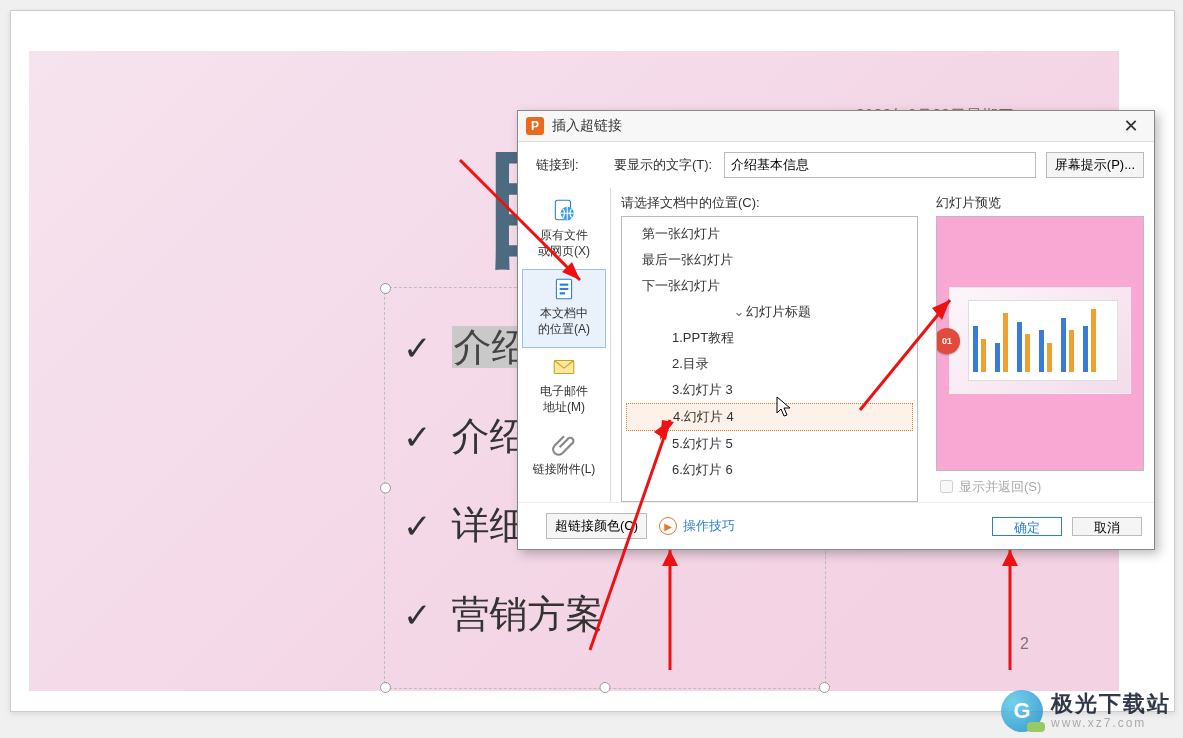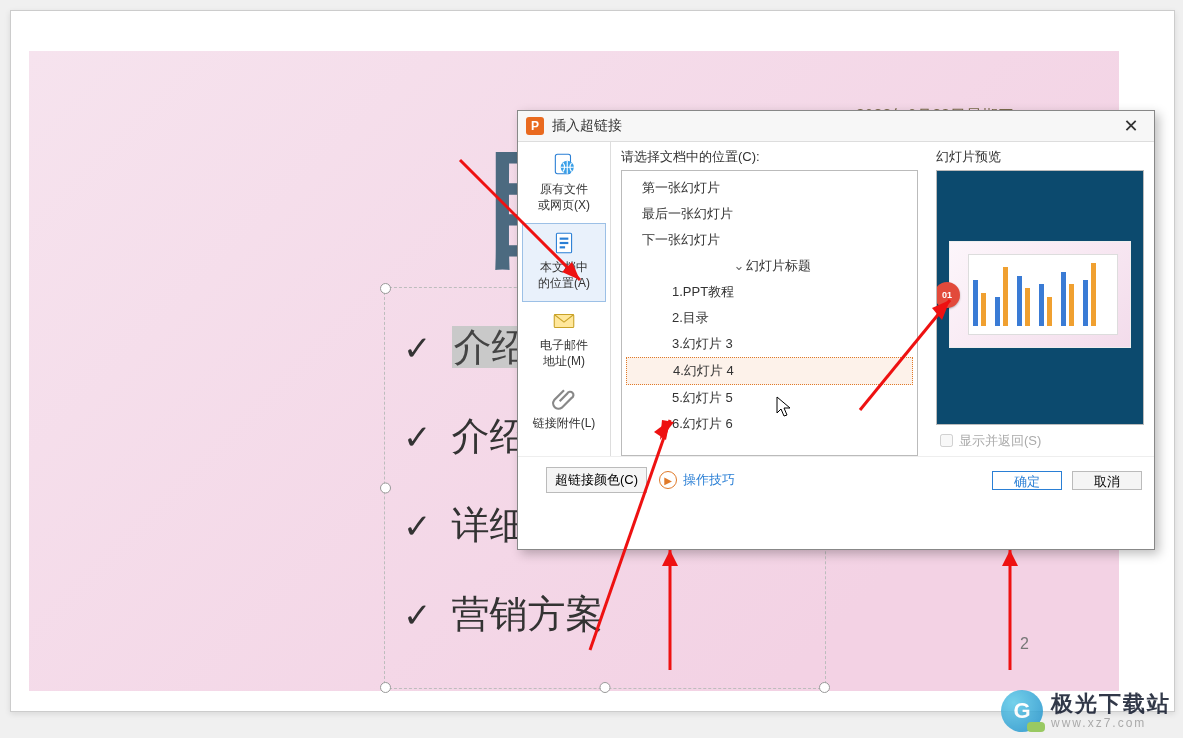--- a/index.html
+++ b/index.html
@@ -220,21 +220,21 @@
 
   .right {
     width: 208px;
     padding: 0 10px;
     display: flex; flex-direction: column;
   }
   .right-label { padding: 6px 0 4px; }
   .preview {
     flex: 1;
     border: 1px solid #bbb;
-    background: #0c4a6e;
+    background: #f9a8d4;
     position: relative;
     overflow: hidden;
   }
   .preview-slide {
     position: absolute;
     left: 12px; right: 12px; top: 70px; height: 105px;
     background: linear-gradient(135deg, #fdf6fb, #f3dceb);
     border: 1px solid #eee;
   }
   .preview-slide .chart {
@@ -391,20 +391,26 @@
   </div>
 </div>
 
 <div class="dialog">
   <div class="titlebar">
     <div class="appicon">P</div>
     <div class="title">插入超链接</div>
     <div class="close">✕</div>
   </div>
 
+  <div class="row1">
+    <span class="lbl">链接到:</span>
+    <span class="lbl2">要显示的文字(T):</span>
+    <input type="text" value="介绍基本信息" style="">
+    <button class="tipbtn">屏幕提示(P)...</button>
+  </div>
 
   <div class="body">
     <div class="sidebar">
       <div class="side-item">
         <span class="icon">
           <svg viewBox="0 0 24 24">
               <rect x="4" y="2" width="14" height="18" rx="2" fill="#fff" stroke="#2a7fd5"></rect>
               <circle cx="15" cy="14" r="6" fill="#3aa0e8"></circle>
               <path d="M9 14h12M15 8v12M11 10c2 2 2 6 0 8M19 10c-2 2-2 6 0 8" stroke="#fff" fill="none"></path>
             </svg>

